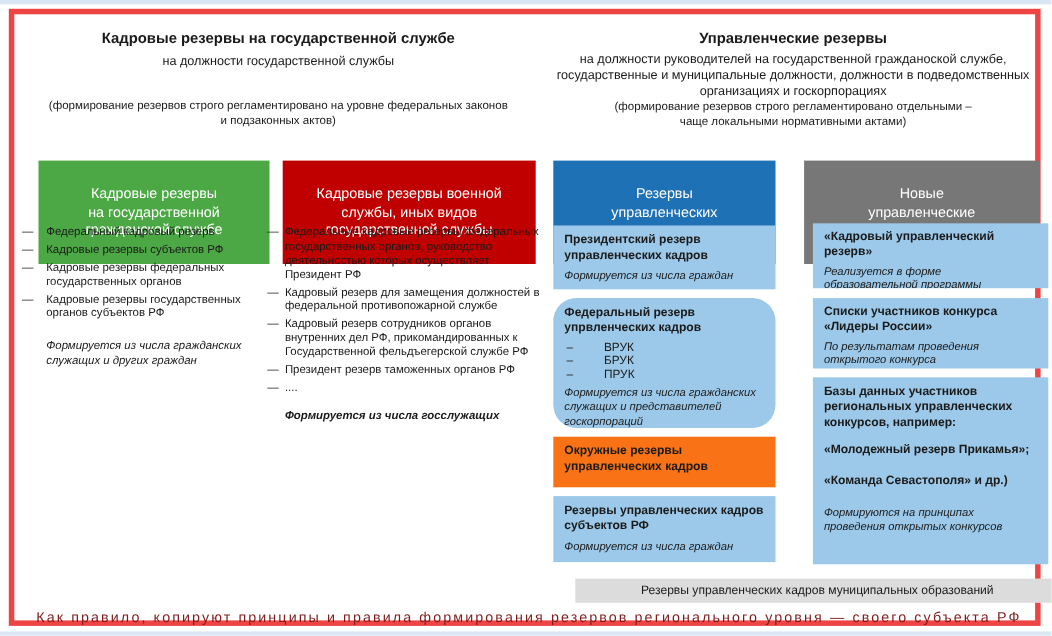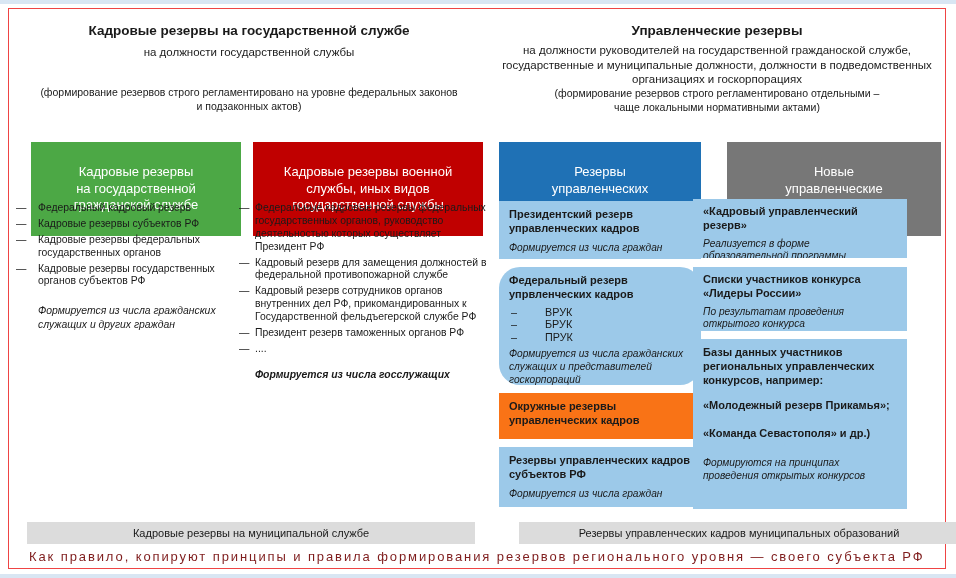--- a/index.html
+++ b/index.html
@@ -4,42 +4,42 @@
 <style>
   html,body{margin:0;padding:0;}
   body{
     width:956px;height:578px;position:relative;background:#ffffff;
     font-family:"Liberation Sans","DejaVu Sans",sans-serif;color:#1a1a1a;
     overflow:hidden;
   }
   .strip{position:absolute;left:0;width:956px;height:4px;background:#d9e6f3;}
   .strip.top{top:0;}
   .strip.bottom{bottom:0;}
-  #panel{position:absolute;left:8px;top:8px;width:938px;height:561px;background:#fff;border:1px solid #ef4444;box-sizing:border-box;}
+  #panel{position:absolute;left:8px;top:8px;width:938px;height:561px;background:#fff;border:5px solid #ef4444;box-sizing:border-box;}
   .abs{position:absolute;}
   .sec-title{font-weight:bold;font-size:13.5px;text-align:center;}
   .sec-sub{font-size:11.5px;text-align:center;white-space:pre-line;line-height:1.28;}
   .sec-note{font-size:10.5px;text-align:center;white-space:pre-line;line-height:1.3;}
   .hbox{
     position:absolute;top:105px;height:94px;display:flex;align-items:center;justify-content:center;
     text-align:center;color:#ffffff;font-size:13px;line-height:1.3;white-space:pre-line;margin-top:28px;
   }
   .bg-green{background:#4CA845;}
   .bg-red{background:#C00000;}
   .bg-blue{background:#1F71B5;}
   .bg-gray{background:#777777;}
   .bg-lblue{background:#9CC9E9;}
   .bg-lgray{background:#f97316;}
   .list{position:absolute;font-size:10.4px;line-height:1.24;}
   .li{display:flex;margin-bottom:3px;}
   .li .dash{flex:0 0 22px;}
   .li.tight .dash{flex:0 0 16px;}
   .fnote{font-style:italic;font-size:10.4px;line-height:1.3;}
   .box{position:absolute;left:490px;width:202px;padding:7px 10px;box-sizing:border-box;overflow:hidden;}
-  .box.c4{left:684px;width:214px;}
+  .box.c4{left:726px;width:214px;}
   .bt{font-weight:bold;font-size:11px;line-height:1.25;}
   .bp{font-weight:bold;font-size:11px;line-height:1.25;margin-top:12px;}
   .bn{font-style:italic;font-size:10.2px;line-height:1.25;margin-top:6px;}
   .bl{display:flex;font-size:10.8px;line-height:1.2;}
   .bl .d{flex:0 0 34px;padding-left:2px;}
   .bar{position:absolute;top:513px;height:22px;background:#DCDCDC;display:flex;align-items:center;justify-content:center;font-size:11px;}
   .caption{position:absolute;left:20px;top:540px;width:912px;font-size:13px;letter-spacing:1.9px;color:#7f1d1d;}
 </style>
 </head>
 <body>
@@ -156,22 +156,19 @@
     <div class="bt">Списки участников конкурса «Лидеры России»</div>
     <div class="bn" style="margin-top:5px;">По результатам проведения открытого конкурса</div>
   </div>
   <div class="box c4 bg-lblue" style="top:330px;height:170px;">
     <div class="bt">Базы данных участников региональных управленческих конкурсов, например:</div>
     <div class="bp">«Молодежный резерв Прикамья»;</div>
     <div class="bp" style="margin-top:14px;">«Команда Севастополя» и др.)</div>
     <div class="bn" style="margin-top:16px;">Формируются на принципах проведения открытых конкурсов</div>
   </div>
 
-  <div class="bar" style="left:18px;width:448px;">
-    <span>Кадровые резервы на муниципальной службе</span>
-  </div>
   <div class="bar" style="left:490px;width:440px;margin-left:20px;">
     <span>Резервы управленческих кадров муниципальных образований</span>
   </div>
 
   <div class="caption">Как правило, копируют принципы и правила формирования резервов регионального уровня — своего субъекта РФ</div>
 
 </div>
 
 </body></html>

